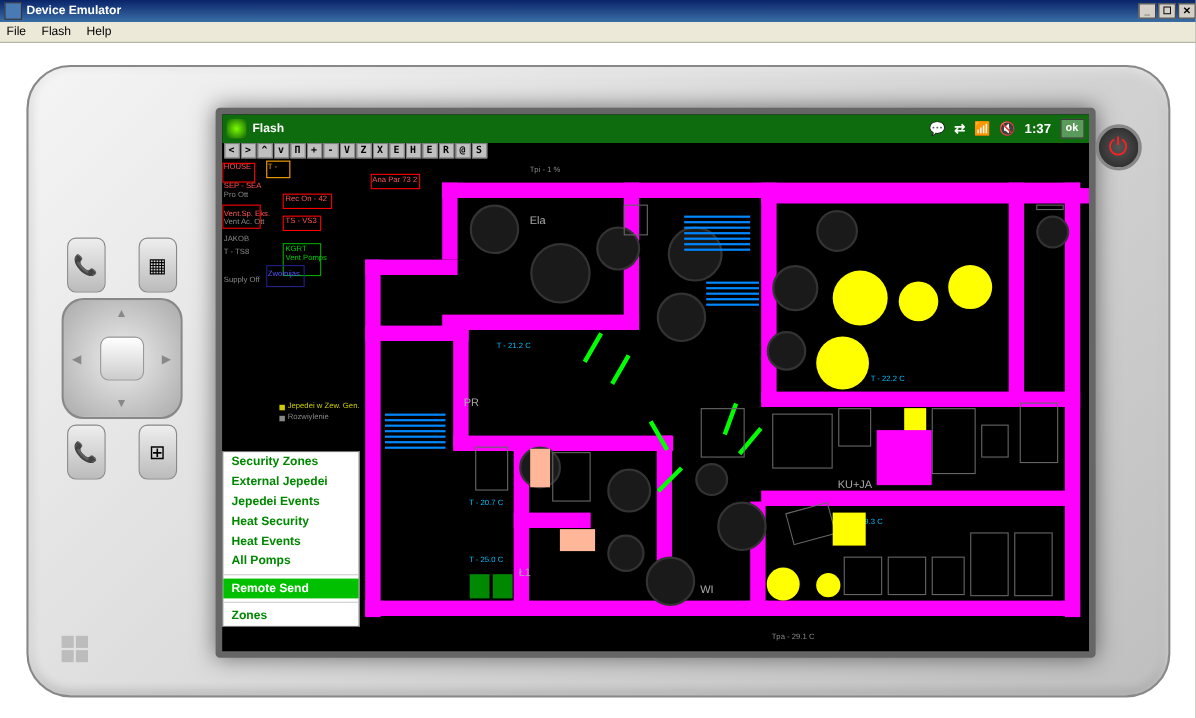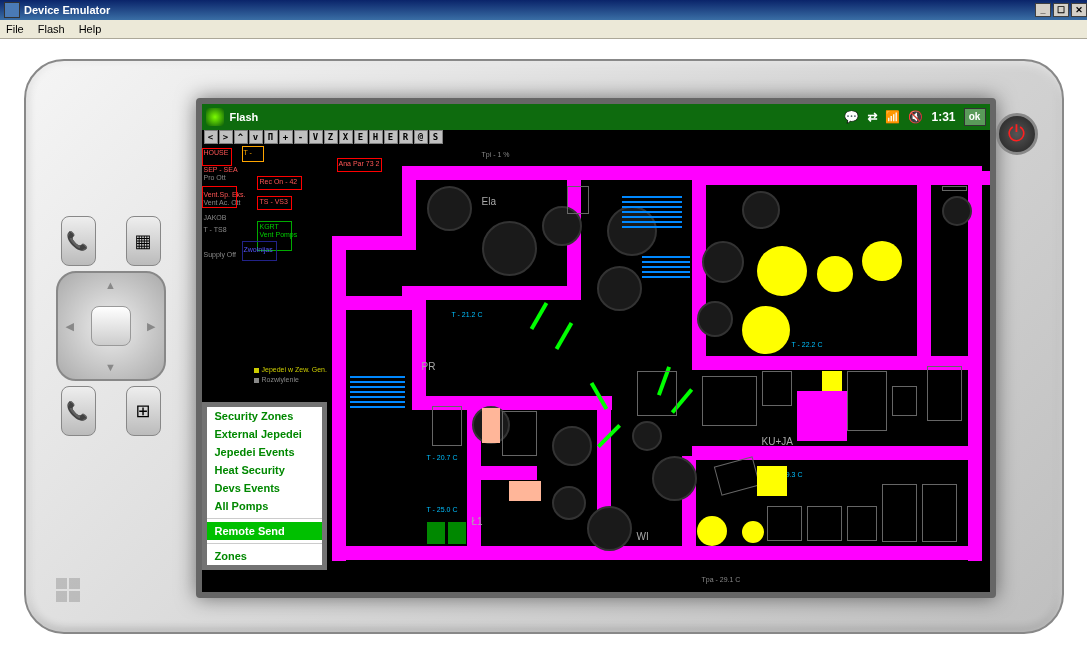--- a/index.html
+++ b/index.html
@@ -245,21 +245,21 @@
 .box-outline { position: absolute; border: 1px solid #666; }
 .box-red { position: absolute; border: 1px solid #ff0000; }
 .box-orange { position: absolute; border: 1px solid #ffa500; }
 .box-peach { position: absolute; background: #ffb699; }
 .box-yellow { position: absolute; background: #ffff00; }
 .box-green { position: absolute; background: #008800; }
 .small-text { position: absolute; font-size: 7px; color: #888; }
 .popup-menu {
   position: absolute;
   background: #fff;
-  border: 5px solid #737373;
+  border: 1px solid #737373;
   z-index: 100;
 }
 .menu-item {
   padding: 3px 8px;
   color: #008800;
   font-weight: bold;
   font-size: 11px;
   white-space: nowrap;
 }
 .menu-item.selected {
@@ -354,21 +354,21 @@
 
     <div class="screen-wrap">
       <div class="wince-bar">
         <div class="wince-icon"></div>
         <span>Flash</span>
         <div class="wince-status">
           <span>💬</span>
           <span>⇄</span>
           <span>📶</span>
           <span>🔇</span>
-          <span>1:31</span>
+          <span>1:37</span>
           <div class="ok-btn">ok</div>
         </div>
       </div>
 
       <div class="toolbar">
         <div class="tool-btn">&lt;</div>
         <div class="tool-btn">&gt;</div>
         <div class="tool-btn">^</div>
         <div class="tool-btn">v</div>
         <div class="tool-btn">П</div>
@@ -535,21 +535,21 @@
         <div class="small-text" style="left:60px;top:220px;color:#cc0">Jepedei w Zew. Gen.</div>
         <div class="small-text" style="left:60px;top:230px;color:#888">Rozwiylenie</div>
         <div style="position:absolute;left:52px;top:222px;width:5px;height:5px;background:#cc0"></div>
         <div style="position:absolute;left:52px;top:232px;width:5px;height:5px;background:#888"></div>
 
         <div class="popup-menu" style="left:0px;bottom:0px;width:125px">
           <div class="menu-item">Security Zones</div>
           <div class="menu-item">External Jepedei</div>
           <div class="menu-item">Jepedei Events</div>
           <div class="menu-item">Heat Security</div>
-          <div class="menu-item">Devs Events</div>
+          <div class="menu-item">Heat Events</div>
           <div class="menu-item">All Pomps</div>
           <div style="height:1px;background:#ccc;margin:3px 0"></div>
           <div class="menu-item selected">Remote Send</div>
           <div style="height:1px;background:#ccc;margin:3px 0"></div>
           <div class="menu-item">Zones</div>
         </div>
       </div>
 
     </div>
 

